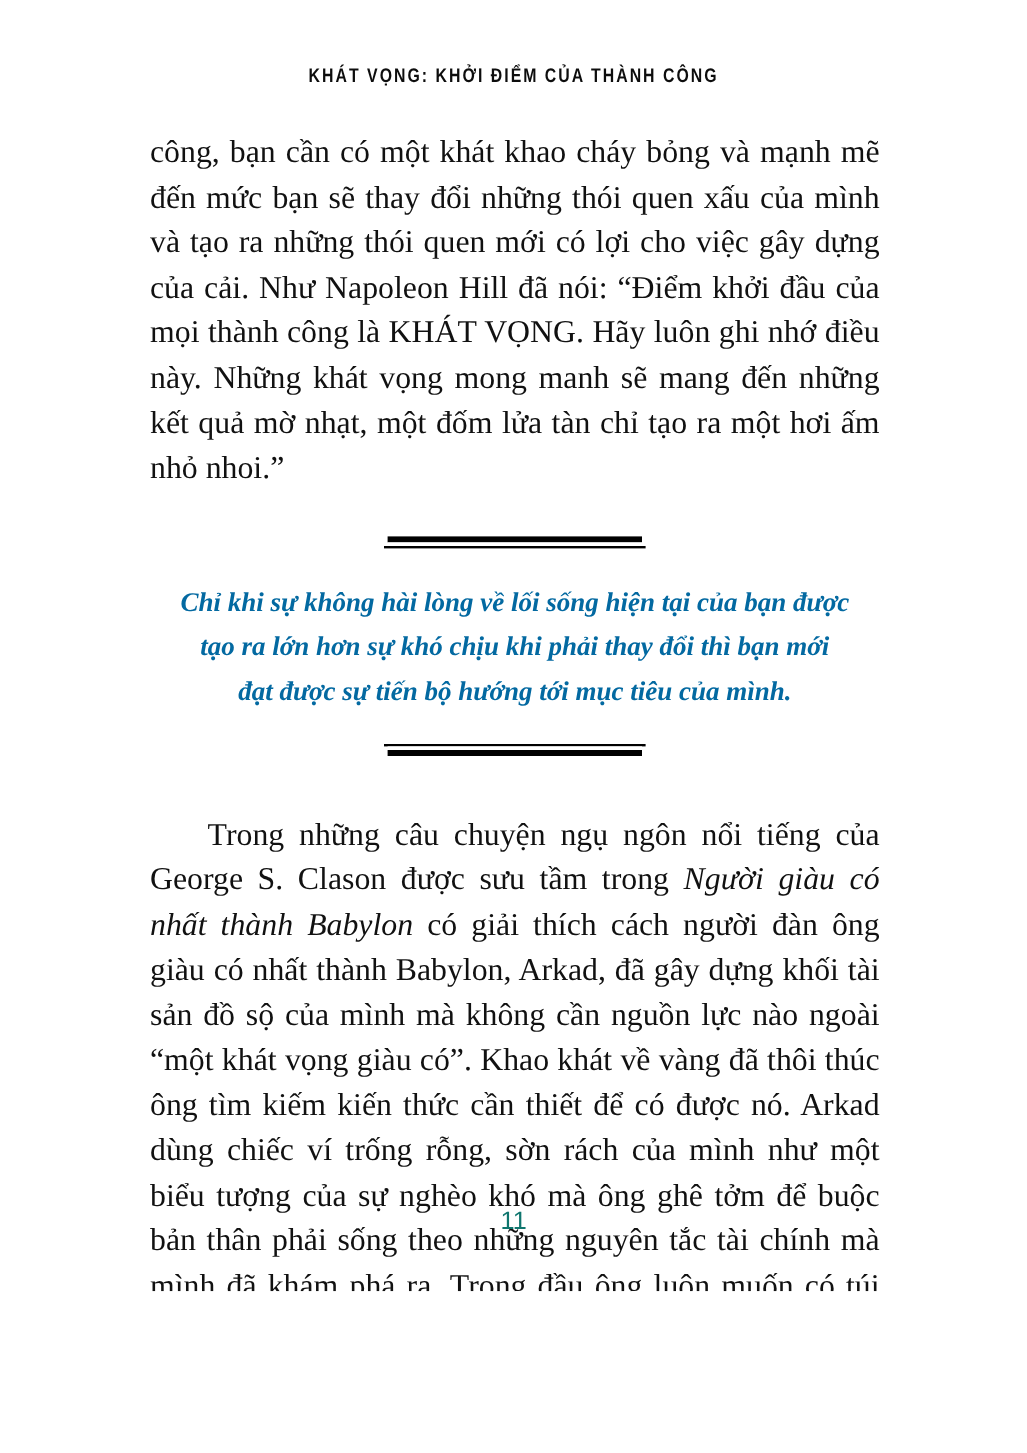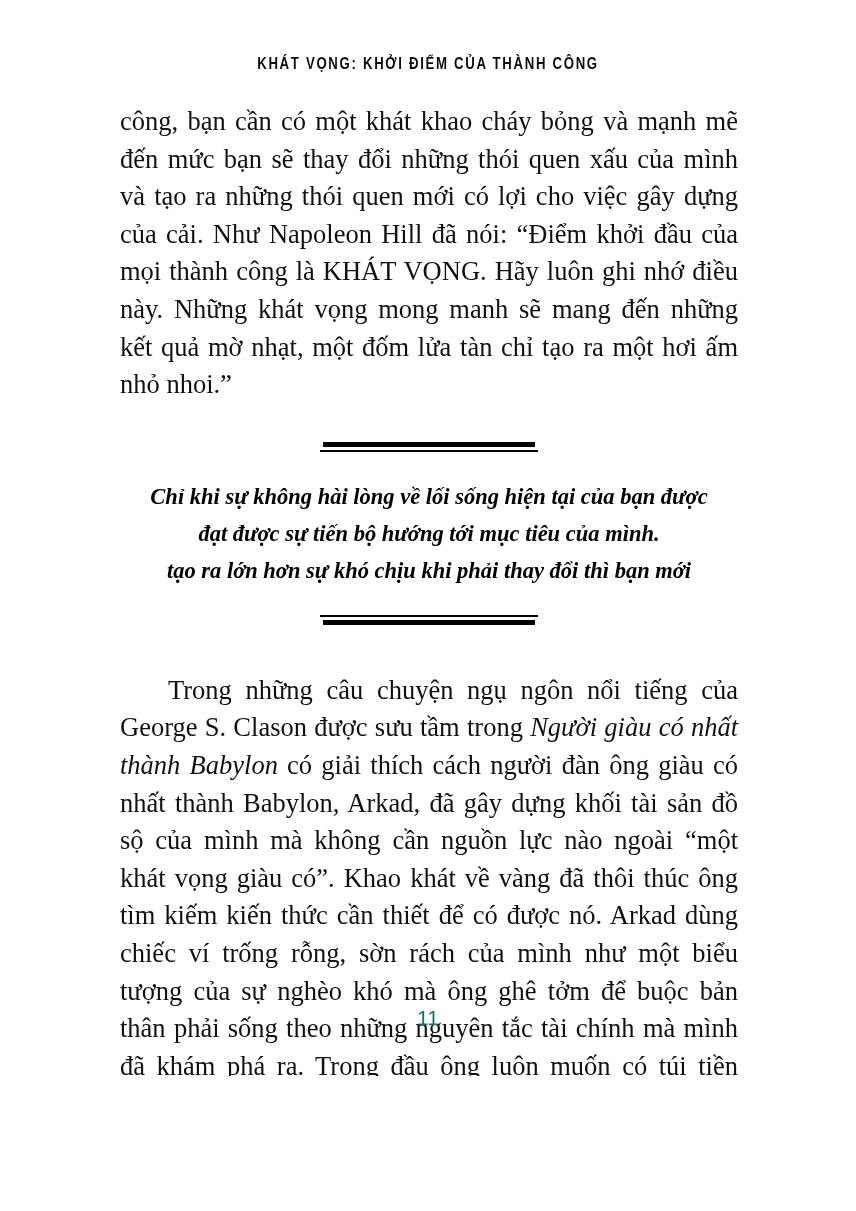--- a/index.html
+++ b/index.html
@@ -37,21 +37,21 @@
 
   
   .content {
     position: absolute;
     top: 100px;
     left: 117px;
     width: 624px;
   }
 
   p.body-par {
-    margin: 3px;
+    margin: 8px;
     font-family: "Liberation Serif", "DejaVu Serif", serif;
     font-size: 26.5px;
     line-height: 37.6px;
     color: #111111;
     text-align: justify;
     text-justify: inter-word;
     -webkit-hyphens: none;
     hyphens: none;
   }
 
@@ -100,21 +100,21 @@
     margin-bottom: 0;
   }
 
   .quote-text {
     margin: 0;
     font-family: "Liberation Serif", "DejaVu Serif", serif;
     font-style: italic;
     font-weight: 700;
     font-size: 22.5px;
     line-height: 37px;
-    color: #000000;
+    color: #0369a1;
     text-align: center;
   }
 
   
   .folio {
     position: absolute;
     bottom: 46px;
     left: 0;
     right: 0;
     text-align: center;
@@ -141,22 +141,22 @@
         <div class="rule top">
           <div class="thick"></div>
           <div class="gap"></div>
           <div class="thin"></div>
         </div>
       </div>
 
       <div style="height:26px;"></div>
 
       <p class="quote-text">Chỉ khi sự không hài lòng về lối sống hiện tại của bạn được</p>
+      <p class="quote-text">tạo ra lớn hơn sự khó chịu khi phải thay đổi thì bạn mới</p>
       <p class="quote-text">đạt được sự tiến bộ hướng tới mục tiêu của mình.</p>
-      <p class="quote-text">tạo ra lớn hơn sự khó chịu khi phải thay đổi thì bạn mới</p>
 
       <div style="height:26px;"></div>
 
       <div class="rule-wrap">
         <div class="rule bottom">
           <div class="thin"></div>
           <div class="gap"></div>
           <div class="thick"></div>
         </div>
       </div>

